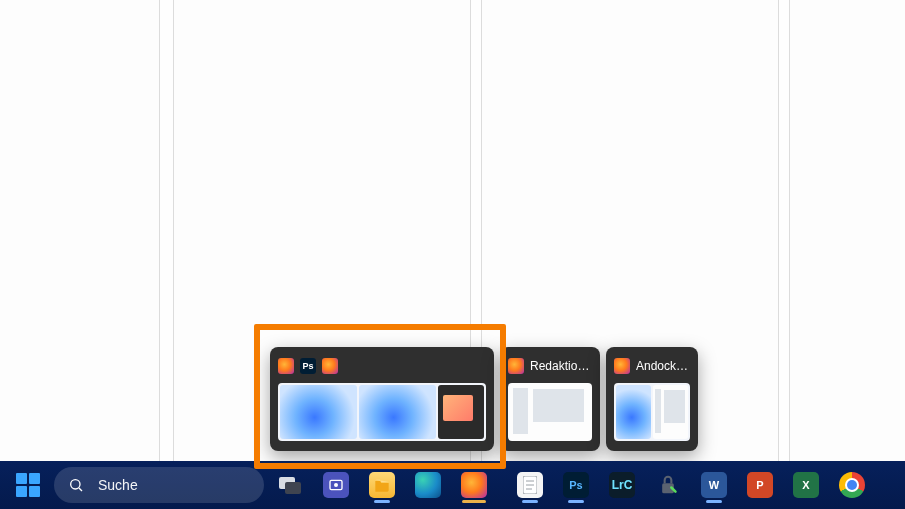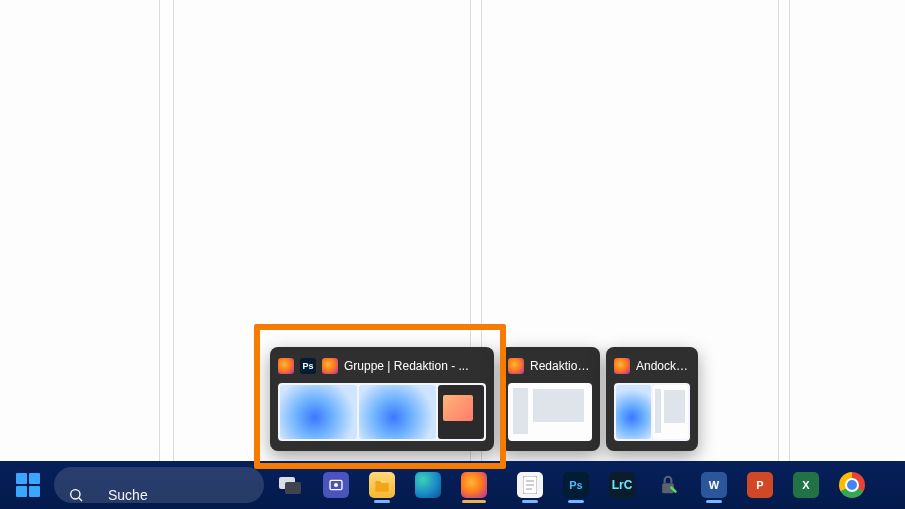--- a/index.html
+++ b/index.html
@@ -34,21 +34,21 @@
     cursor:pointer;
   }
   .win-logo {
     width:24px; height:24px; display:grid; grid-template-columns:1fr 1fr;
     grid-template-rows:1fr 1fr; gap:2px;
   }
   .win-logo span { background:#3aa6ff; border-radius:1px; }
 
   .search-box {
     height:36px; width:210px; background: rgba(255,255,255,0.14);
-    border-radius:18px; display:flex; align-items:flex-end; gap:24px;
+    border-radius:18px; display:flex; align-items:center; gap:14px;
     padding:0 14px; cursor:text; color:#fff;
   }
   .search-box svg { width:16px; height:16px; stroke:#fff; fill:none; stroke-width:2;}
   .search-box span { font-size:14px; color:#fff; opacity:0.95; }
 
   .tb-icon {
     width:40px; height:40px; border-radius:6px;
     display:flex; align-items:center; justify-content:center;
     cursor:pointer; position:relative;
   }
@@ -124,21 +124,20 @@
   <div class="col d"></div>
 </div>
 
 <div class="thumb-popup">
 
   <div class="thumb-card thumb-card-1">
     <div class="thumb-head">
       <span class="favicon ff"></span>
       <span class="favicon ps">Ps</span>
       <span class="favicon ff"></span>
-      <span class="title">Gruppe | Redaktion - ...</span>
     </div>
     <div class="thumb-body group">
       <div class="part w11"></div>
       <div class="part w11"></div>
       <div class="part dark-editor" style="flex:0.6"></div>
     </div>
   </div>
 
   <div class="thumb-card thumb-card-2">
     <div class="thumb-head">

